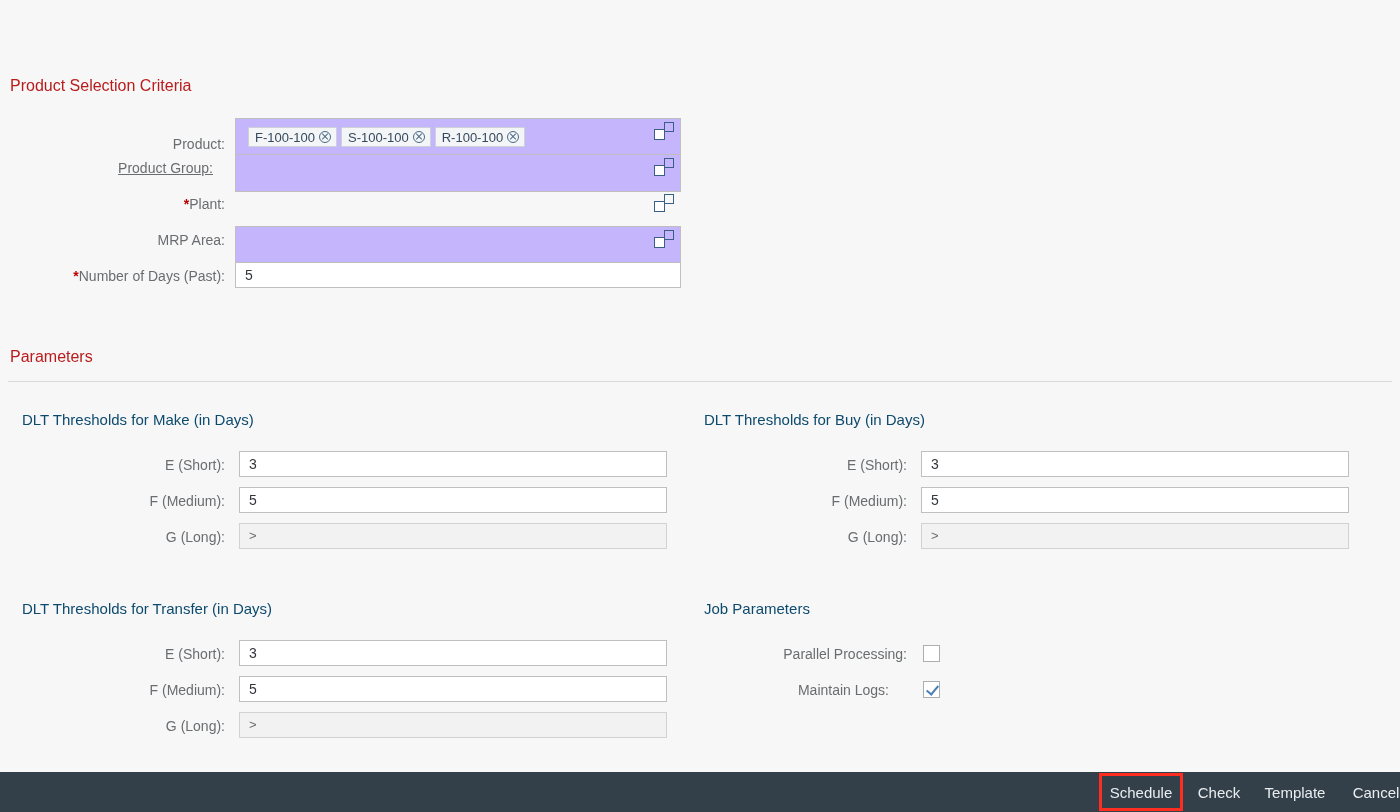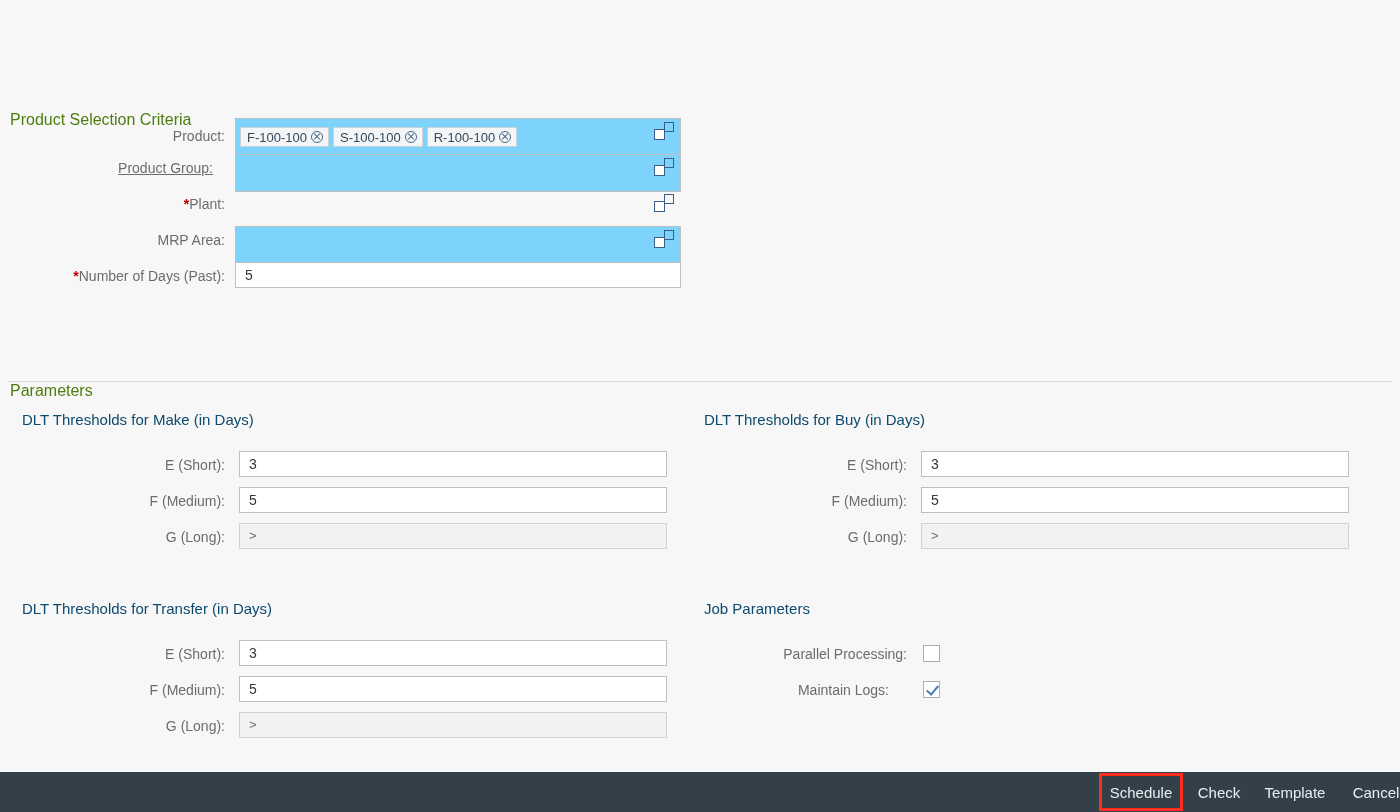--- a/index.html
+++ b/index.html
@@ -34,22 +34,21 @@
     top: 11px;
     font-size: 17px;
     color: #32363a;
     letter-spacing: .1px;
   }
 
   
   .section-title {
     position: absolute;
     font-size: 16px;
-    color: #4d7c0f;
-    margin-top: 34px;
+    color: #b91c1c;
   }
   .subsection-title {
     position: absolute;
     font-size: 15px;
     color: #0c4a6e;
   }
   .divider {
     position: absolute;
     left: 8px;
     width: 1384px;
@@ -89,26 +88,26 @@
     line-height: 24px;
   }
   .input-value.dim {
     color: #6a6d70;
     font-size: 13px;
   }
 
   
   .token-field {
     position: absolute;
-    background: #7dd3fc;
+    background: #c4b5fd;
     border: 1px solid #bfbfbf;
     height: 38px;
     display: flex;
     align-items: center;
-    padding-left: 4px;
+    padding-left: 12px;
     gap: 4px;
   }
   .token {
     display: inline-flex;
     align-items: center;
     gap: 4px;
     height: 20px;
     padding: 0 5px 0 6px;
     background: #f4f5f6;
     border: 1px solid #ccd2d8;
@@ -201,21 +200,21 @@
   }
 </style>
 </head>
 <body>
 
 <div class="page">
 
 
   <div class="section-title" style="left:10px; top:77px;">Product Selection Criteria</div>
 
-  <div class="field-label" style="left:20px; top:128px; width:205px;">
+  <div class="field-label" style="left:20px; top:136px; width:205px;">
     <span>Product:</span>
   </div>
   <div class="token-field" style="left:235px; top:118px; width:446px;">
     <span class="token">
       <span>F-100-100</span>
       <span class="token-x"></span>
     </span>
     <span class="token">
       <span>S-100-100</span>
       <span class="token-x"></span>

